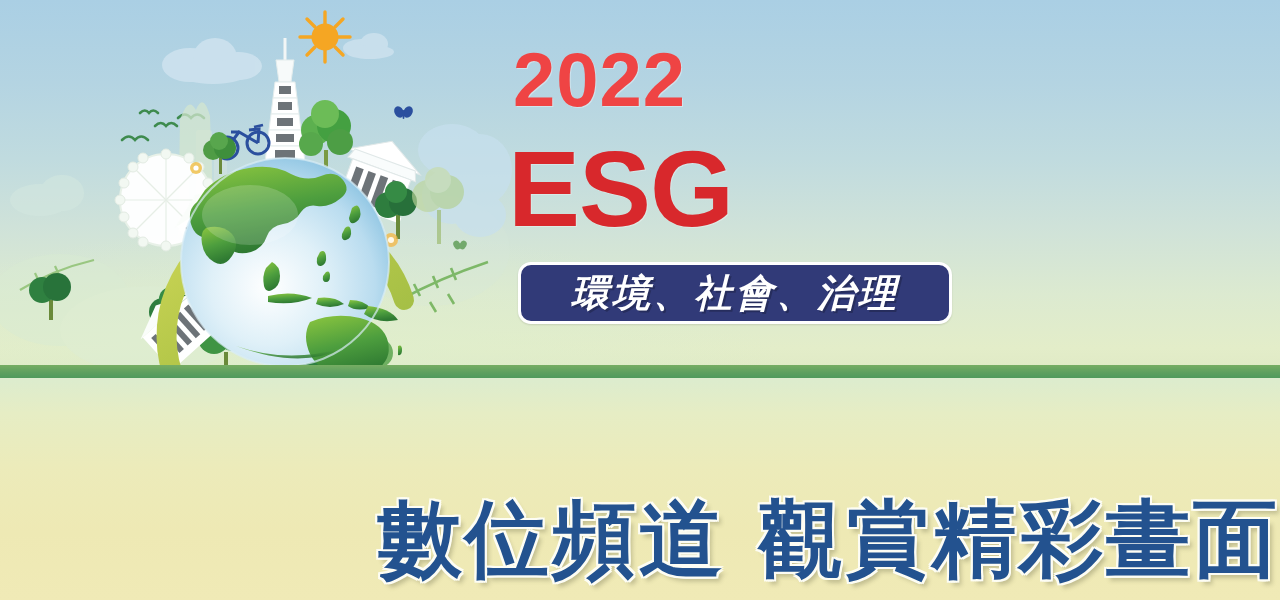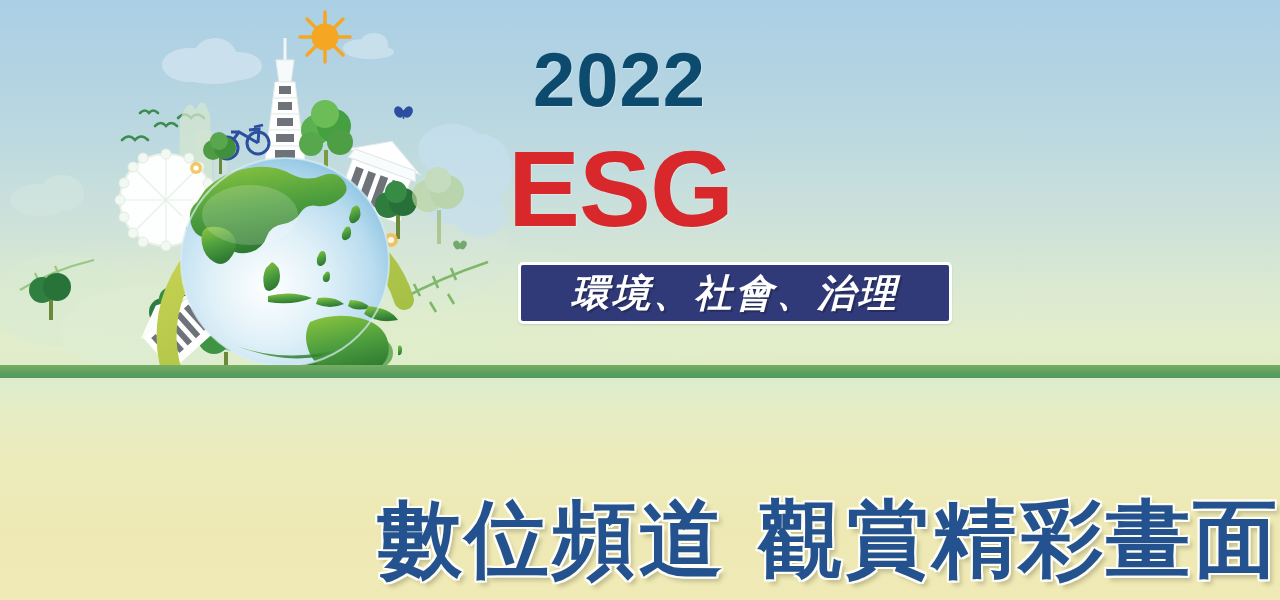--- a/index.html
+++ b/index.html
@@ -51,24 +51,23 @@
   }
 
   
   .illus { position:absolute; left:0; top:0; width:520px; height:410px; }
   .illus svg { display:block; }
 
   
   .year {
     position:absolute; left:513px; top:42px;
     font-size:76px; font-weight:bold; letter-spacing:1px;
-    color:#0c4a6e; line-height:1;
+    color:#ef4444; line-height:1;
     font-family:"Liberation Sans", sans-serif;
     text-shadow:1px 1px 0 rgba(255,255,255,.35);
-    margin-left:20px;
   }
   .esg-line {
     position:absolute; left:508px; top:135px;
     display:flex; align-items:center; gap:8px;
     line-height:1;
   }
   .esg-latin {
     font-size:108px; font-weight:bold; letter-spacing:-1px;
     color:#d8282c;
     font-family:"Liberation Sans", sans-serif;
@@ -80,21 +79,21 @@
     font-family:"DejaVu Sans", sans-serif;
     text-shadow:1px 1px 0 rgba(255,255,255,.3);
     position:relative; bottom:4px;
   }
 
   .pill {
     position:absolute; left:518px; top:262px;
     width:434px; height:62px;
     background:#313a78;
     border:3px solid #ffffff;
-    border-radius:5px;
+    border-radius:13px;
     display:flex; align-items:center; justify-content:center;
     box-shadow:0 1px 2px rgba(0,0,0,.12);
   }
   .pill-text {
     color:#ffffff; font-weight:bold;
     font-size:38px; letter-spacing:3px;
     font-family:"DejaVu Sans", sans-serif;
     font-style:italic;
     text-shadow:2px 2px 0 rgba(0,0,0,.22);
   }

